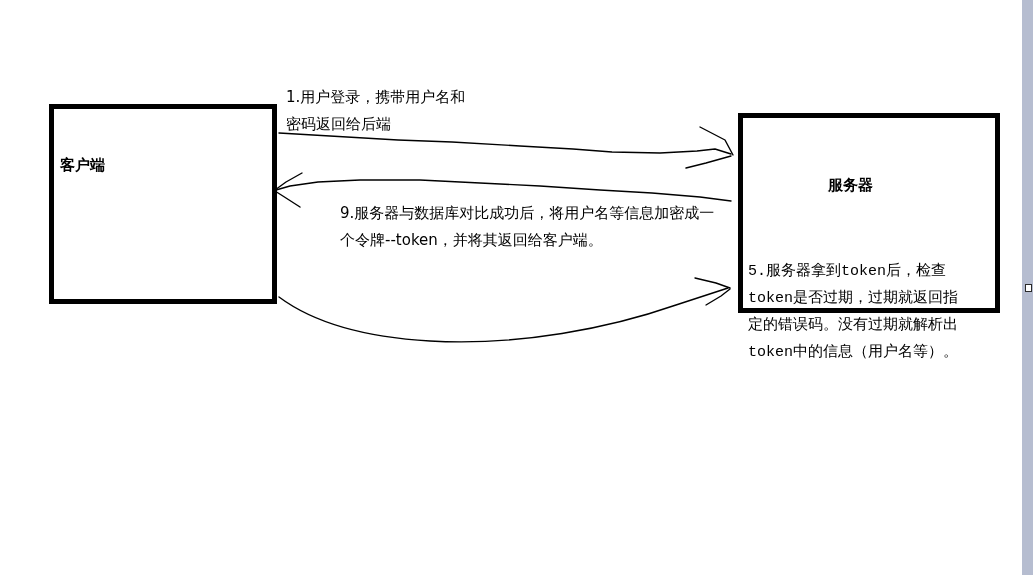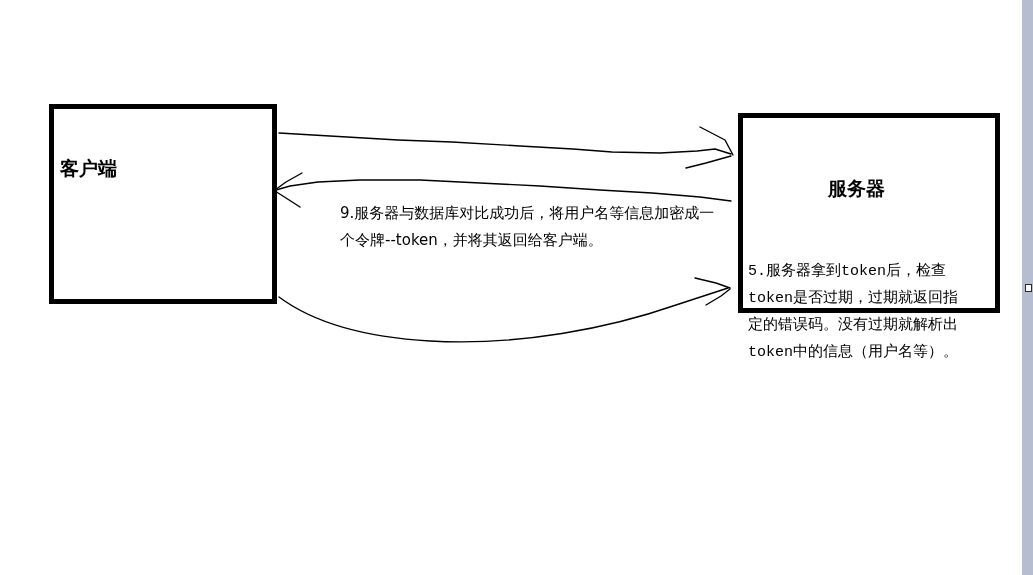--- a/index.html
+++ b/index.html
@@ -32,21 +32,21 @@
   }
   #server-box {
     left: 738px;
     top: 113px;
     width: 262px;
     height: 200px;
   }
   .node-title {
     position: absolute;
     font-weight: bold;
-    font-size: 19px;
+    font-size: 15px;
     color: #000000;
     white-space: nowrap;
     letter-spacing: 0px;
   }
   #client-title { left: 60px; top: 156px; }
   #server-title { left: 788px; top: 176px; margin-left: 40px; }
 
   
   .note {
     position: absolute;
@@ -132,20 +132,21 @@
 
 <div id="canvas">
 
   <div class="node-box" id="client-box"></div>
   <div class="node-title" id="client-title">客户端</div>
 
   <div class="node-box" id="server-box"></div>
   <div class="node-title" id="server-title">服务器</div>
   <div class="note" id="note-5">5.服务器拿到token后，检查token是否过期，过期就返回指定的错误码。没有过期就解析出token中的信息（用户名等）。</div>
 
+  <div class="note" id="note-1">1.用户登录，携带用户名和密码返回给后端</div>
   <div class="note" id="note-2">9.服务器与数据库对比成功后，将用户名等信息加密成一个令牌--token，并将其返回给客户端。</div>
 
   <svg id="arrow-layer" viewBox="0 0 1033 575">
 
     <g>
       <path d="M279,133 L330,136 L398,140 L452,142 L520,146 L573,149 L612,152
                L660,153 L697,151 L715,149 L731,154"></path>
       <path d="M700,127 L725,140 L733,155"></path>
       <path d="M686,168 L706,163 L731,156"></path>
     </g>

